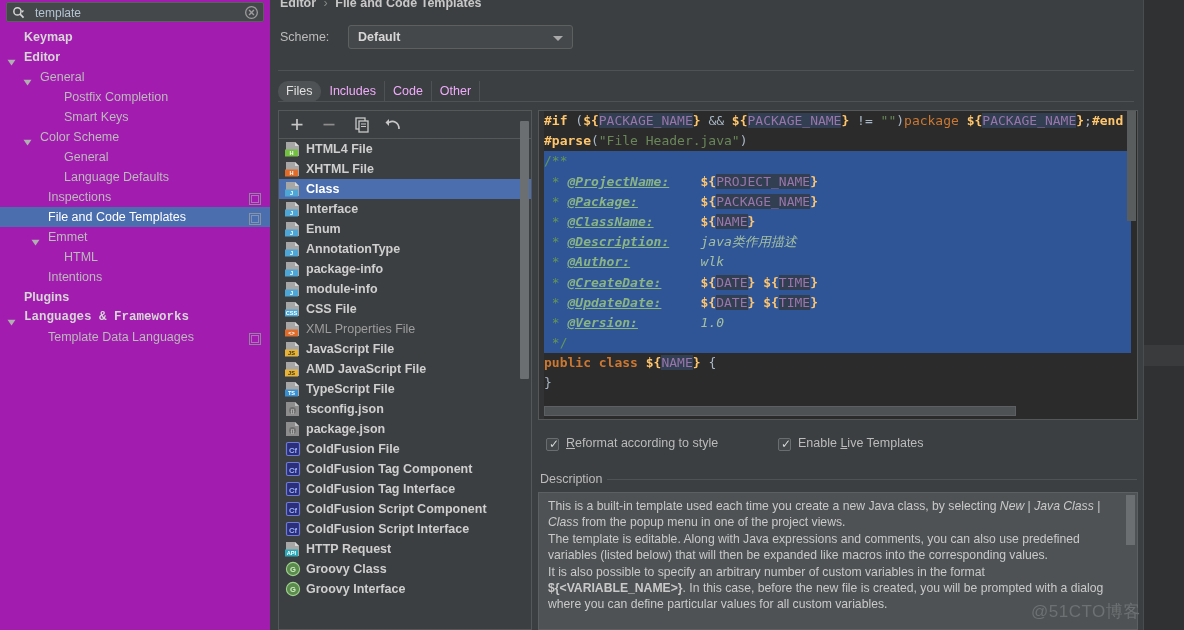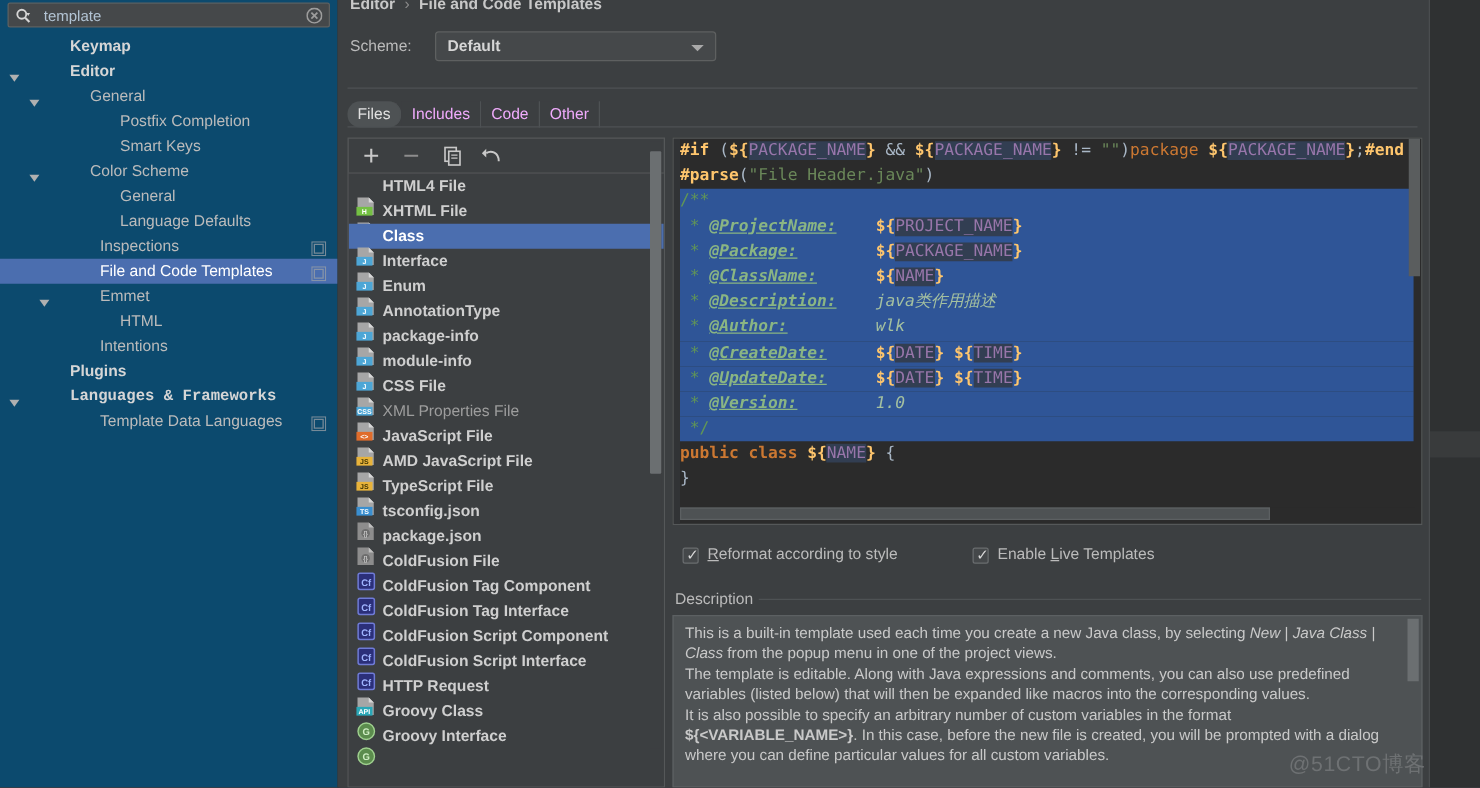--- a/index.html
+++ b/index.html
@@ -6,38 +6,38 @@
   body{
     width:1184px;height:630px;overflow:hidden;
     background:#3c3f41;
     font-family:"Liberation Sans","DejaVu Sans",sans-serif;
     font-size:12px;color:#bbbbbb;
     -webkit-font-smoothing:antialiased;
   }
   #root{position:relative;width:1184px;height:630px;background:#3c3f41;}
 
   
-  #sidebar{position:absolute;left:0;top:0;width:270px;height:630px;background:#0c4a6e;
+  #sidebar{position:absolute;left:0;top:0;width:270px;height:630px;background:#a21caf;
            border-right:1px solid #2b2b2b;}
   #search-wrap{position:absolute;left:6px;top:2px;width:258px;height:20px;
     background:#45484a;border:1px solid #5e6060;border-radius:2px;box-sizing:border-box;}
   #search-wrap .mag{position:absolute;left:5px;top:3px;width:14px;height:14px;}
   #search-wrap input{
     position:absolute;left:26px;top:1px;width:205px;height:16px;border:0;outline:0;
     background:transparent;color:#b3c4d4;font-family:"Liberation Sans",sans-serif;font-size:12px;
   }
   #search-wrap .clear{position:absolute;right:5px;top:3px;width:13px;height:13px;cursor:pointer;}
 
   .tree{position:absolute;left:0;top:27px;width:270px;}
   .trow{position:relative;height:20px;line-height:20px;white-space:nowrap;color:#bbbbbb;
         font-size:12.5px;cursor:default;}
   .trow.sel{background:#4b6eaf;color:#ffffff;}
   .trow.bold{font-weight:bold;color:#d6d6d6;}
   .trow .arrow{position:absolute;width:9px;height:9px;top:6px;}
-  .trow .lbl{position:absolute;margin-left:32px;}
+  .trow .lbl{position:absolute;}
   .trow .copyico{position:absolute;right:9px;top:4px;width:12px;height:12px;opacity:.75;}
 
   
   #main{position:absolute;left:270px;top:0;width:874px;height:630px;background:#3c3f41;}
   #breadcrumb{position:absolute;left:10px;top:-4px;font-size:12.5px;font-weight:bold;color:#c8c8c8;}
   #breadcrumb .sep{color:#8a8a8a;font-weight:normal;padding:0 4px;}
 
   #scheme-row{position:absolute;left:10px;top:25px;height:24px;}
   #scheme-label{position:absolute;left:0;top:5px;font-size:12.5px;color:#bbbbbb;}
   #scheme-combo{position:absolute;left:68px;top:0;width:225px;height:24px;
@@ -56,21 +56,21 @@
 
   
   #listpanel{position:absolute;left:8px;top:110px;width:254px;height:520px;
     background:#3c3f41;border:1px solid #555859;box-sizing:border-box;}
   #listtoolbar{position:absolute;left:0;top:0;width:252px;height:27px;border-bottom:1px solid #555859;}
   .tbbtn{position:absolute;top:4px;width:20px;height:19px;cursor:pointer;}
   #filelist{position:absolute;left:0;top:28px;width:252px;height:490px;overflow:hidden;
     background:#3c3f41;}
   .frow{position:relative;height:20px;line-height:20px;white-space:nowrap;cursor:default;}
   .frow.sel{background:#4b6eaf;}
-  .frow .ficon{position:absolute;left:6px;top:18px;width:16px;height:16px;}
+  .frow .ficon{position:absolute;left:6px;top:2px;width:16px;height:16px;}
   .frow .fname{position:absolute;left:27px;top:0;font-size:12.5px;color:#cfcfcf;font-weight:bold;}
   .frow.sel .fname{color:#ffffff;}
   .frow .fname.dim{color:#9d9d9d;font-weight:normal;}
   #list-vscroll{position:absolute;right:2px;top:2px;width:9px;height:486px;background:#3c3f41;}
   #list-vthumb{position:absolute;left:0;top:8px;width:9px;height:258px;background:#6b6f71;border-radius:1px;}
 
   
   #editor{position:absolute;left:268px;top:110px;width:600px;height:310px;
     background:#2b2b2b;border:1px solid #555859;box-sizing:border-box;overflow:hidden;}
   #gutter{position:absolute;left:0;top:0;width:5px;height:308px;background:#313335;}

